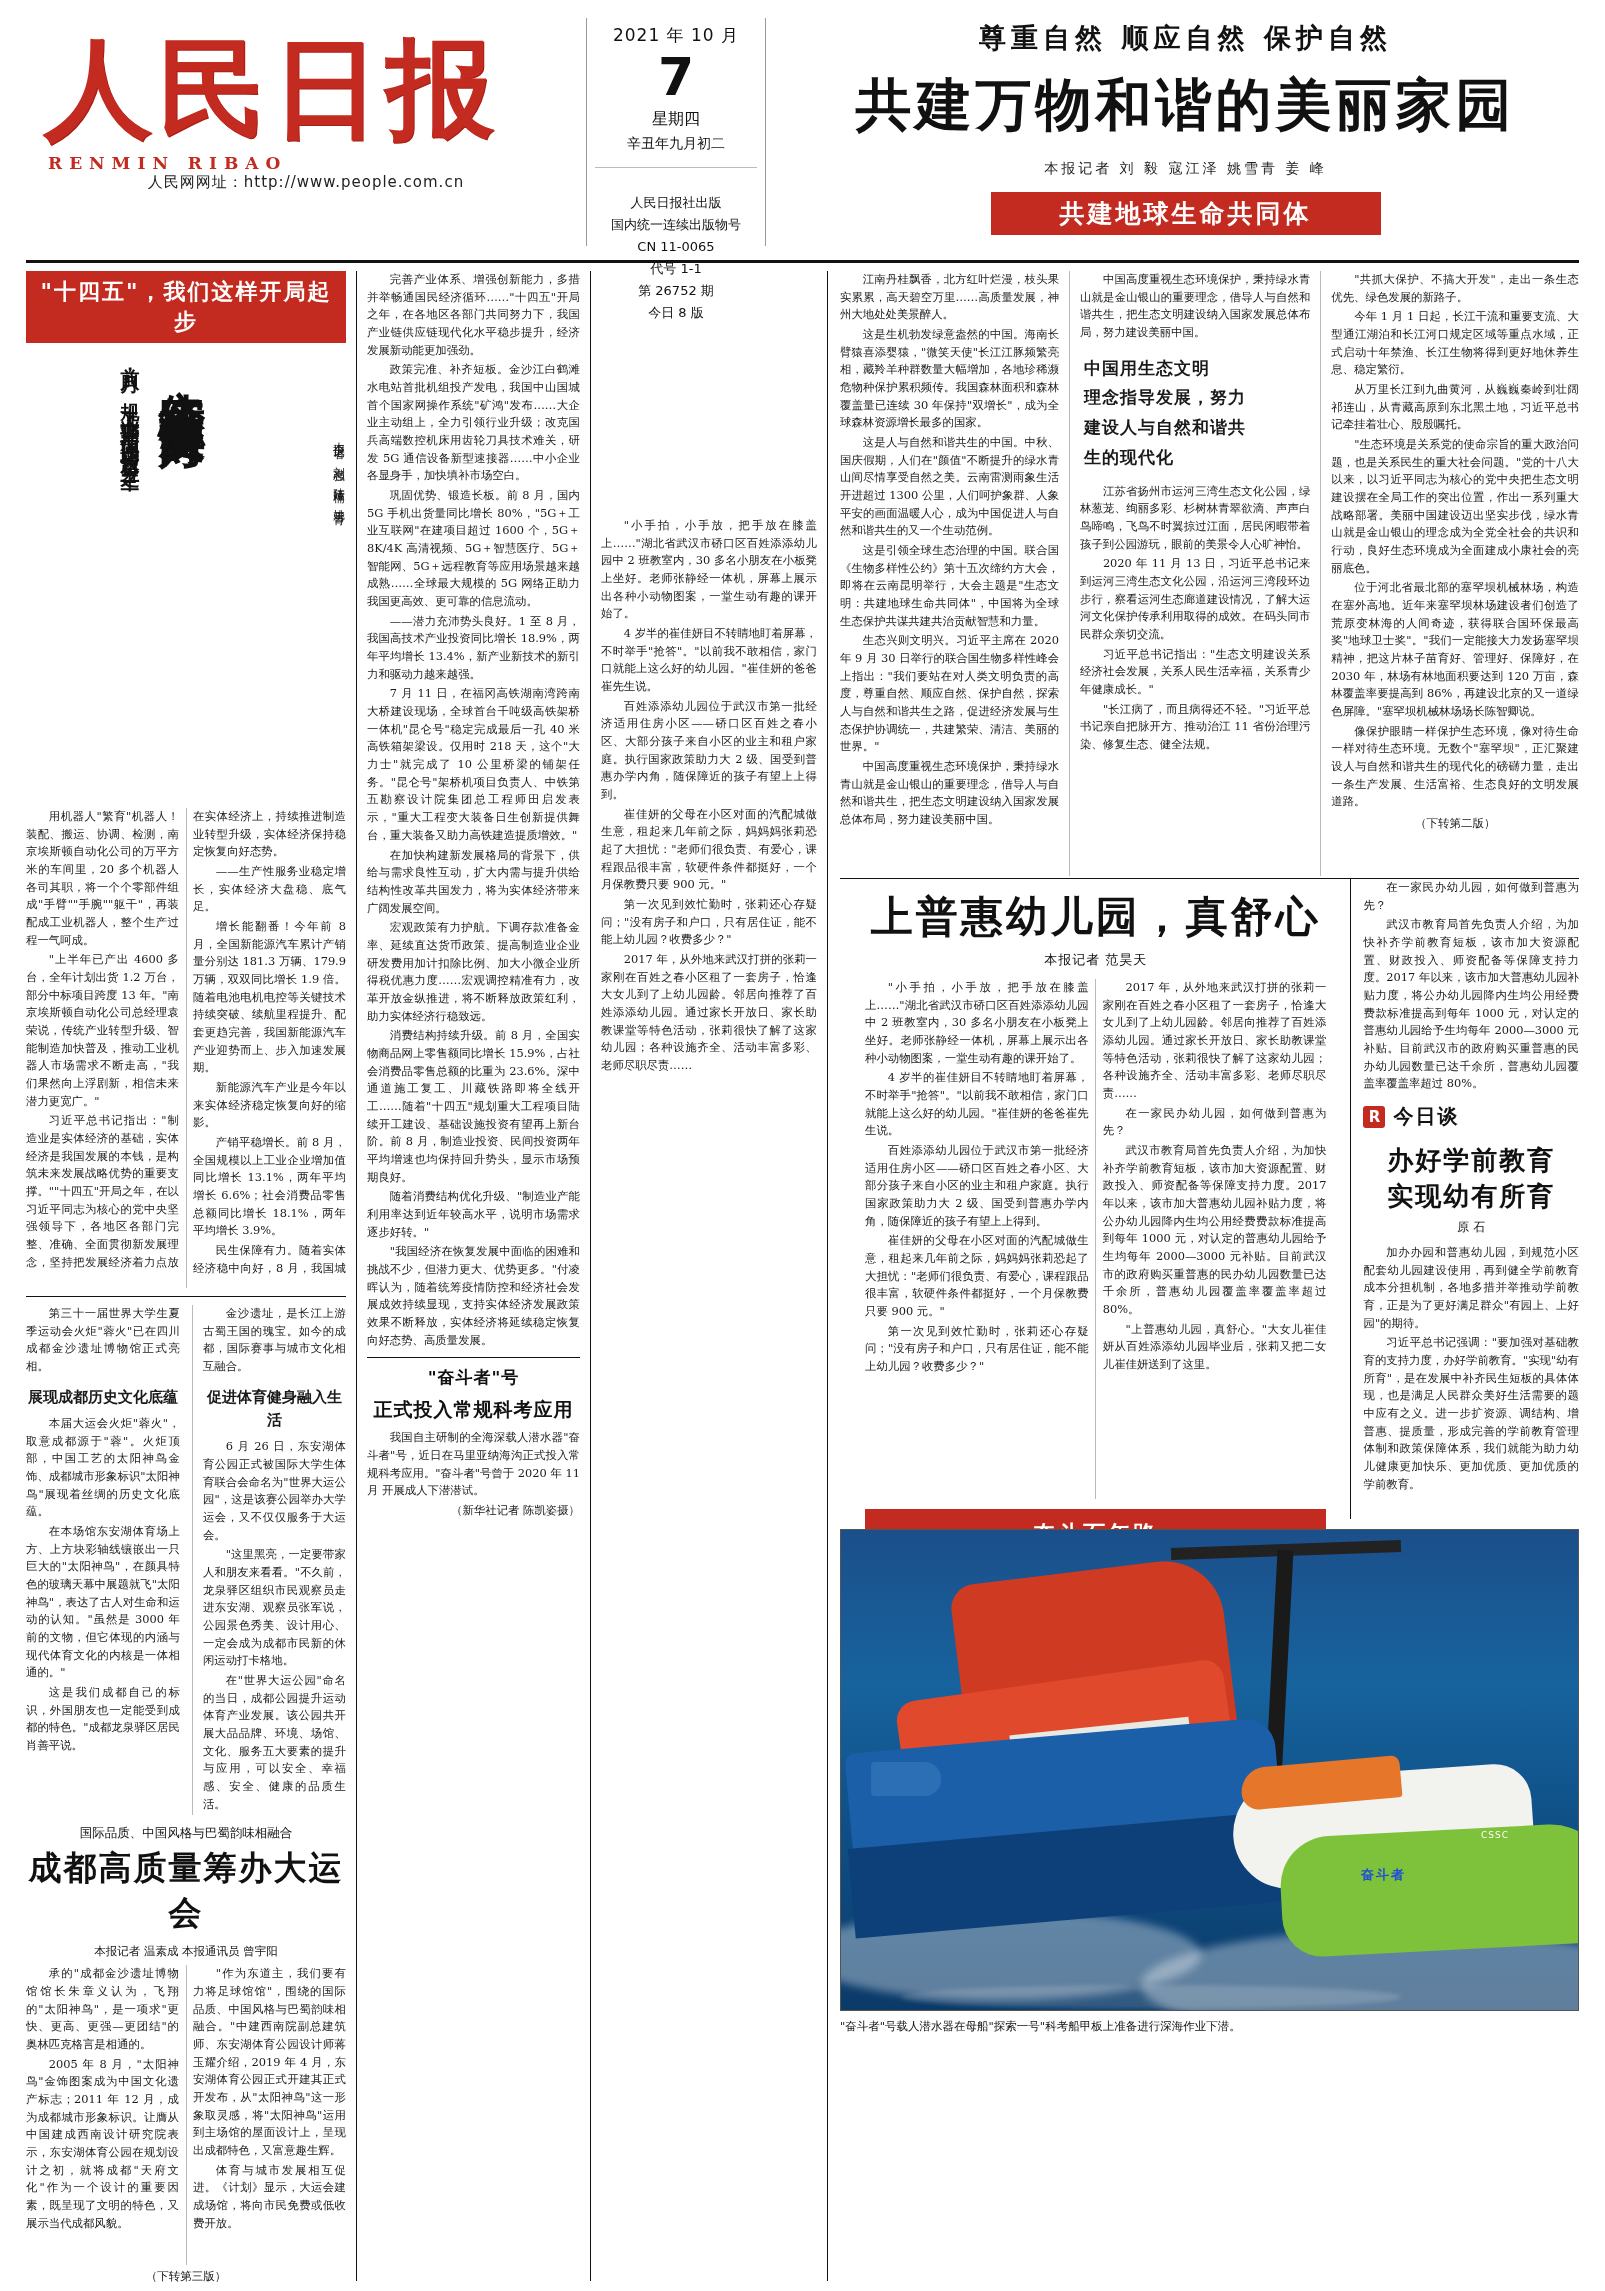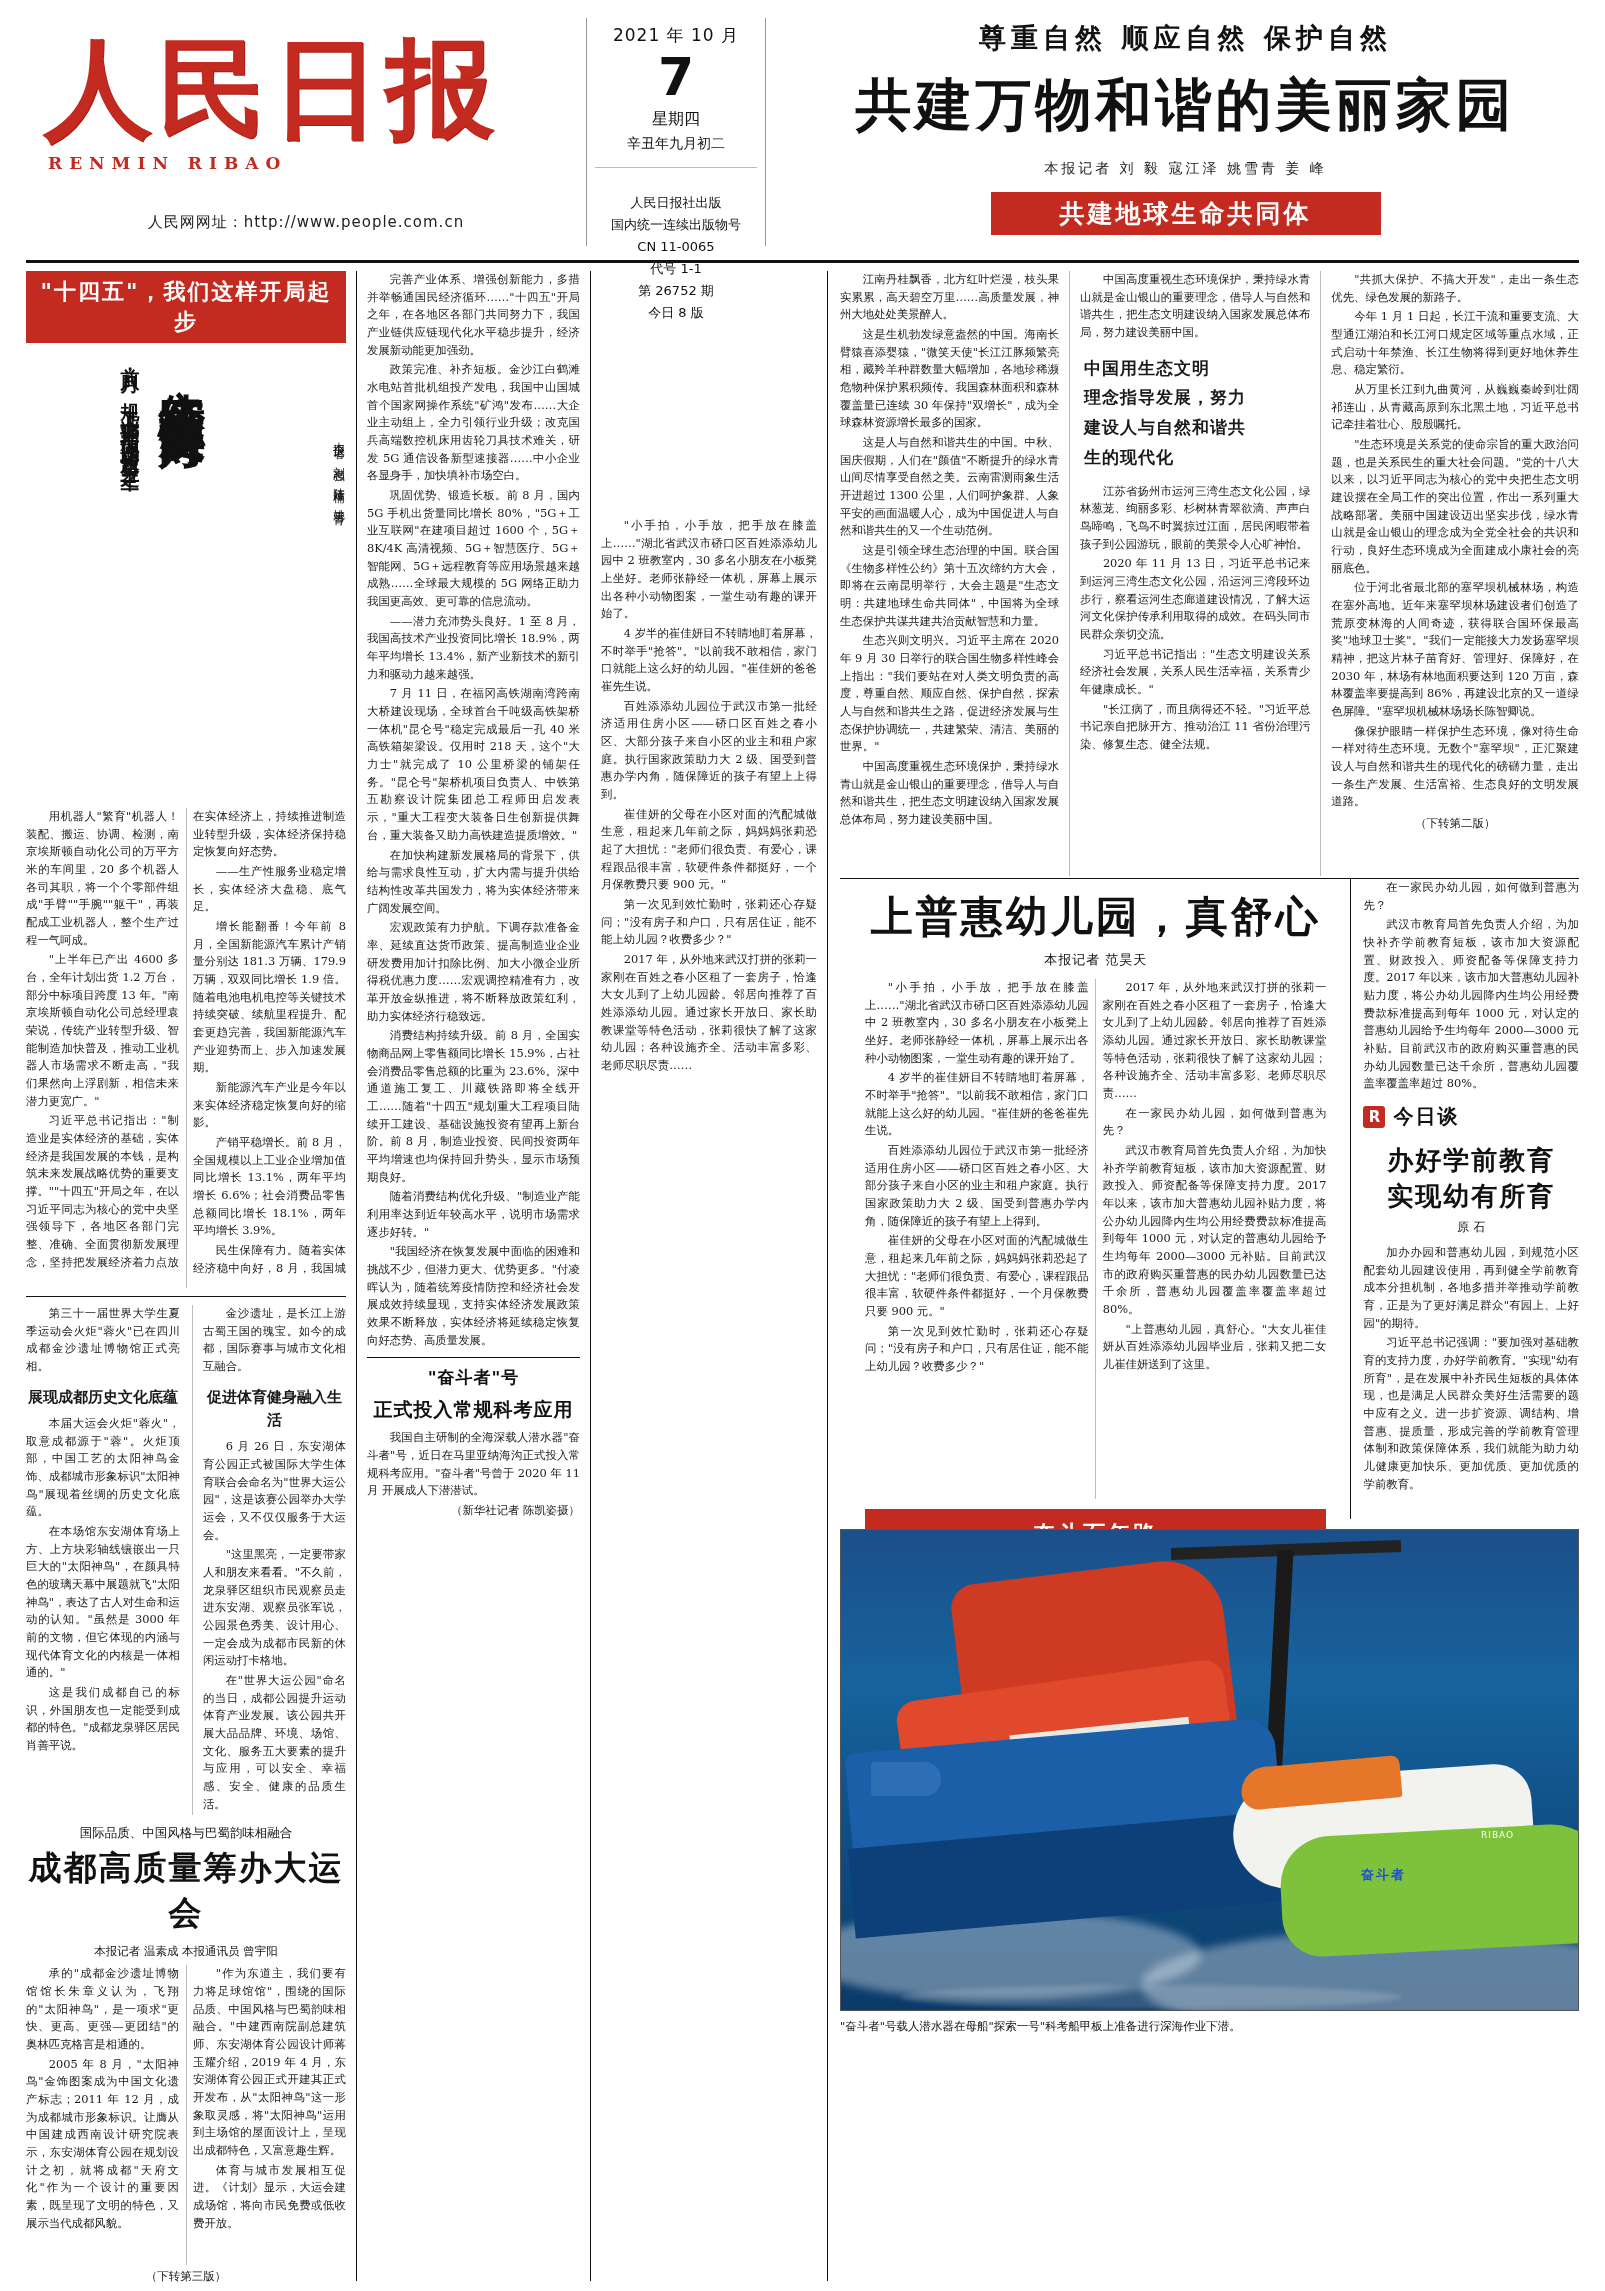--- a/index.html
+++ b/index.html
@@ -26,21 +26,21 @@
     line-height:1.12;
     margin-left:18px;
     text-shadow:1px 1px 0 #a81d14;
   }
   .logo-pinyin {
     margin-left:22px; margin-top:4px;
     font-family:"DejaVu Serif","Liberation Serif",serif;
     letter-spacing:7px; font-size:17px; color:#c42b20; font-weight:bold;
   }
   .logo-url {
-    margin-top:40px; text-align:center; font-size:15px; color:#222; letter-spacing:1px;
+    text-align:center; font-size:15px; color:#222; letter-spacing:1px;
   }
   .date-box {
     width:180px; border-left:1px solid #999; border-right:1px solid #999;
     padding:6px 8px 0; text-align:center; margin-top:4px; height:228px;
   }
   .date-line1 { font-size:17px; letter-spacing:1px; }
   .date-day { font-size:52px; font-weight:bold; line-height:1; margin:4px 0 6px; }
   .date-week { font-size:16px; }
   .date-lunar { font-size:14px; margin-top:5px; }
   .date-pub { font-size:13px; margin-top:14px; border-top:1px solid #bbb; padding-top:24px; line-height:1.7; }
@@ -392,18 +392,18 @@
         <div class="ship-red"></div>
         <div class="ship-red2"></div>
         <div class="deck-white"></div>
         <div class="ship-blue"></div>
         <div class="ship-blue-dk"></div>
         <div class="boat-small"></div>
         <div class="sub-white"></div>
         <div class="sub-orange"></div>
         <div class="sub-green"></div>
         <div class="sub-label">奋斗者</div>
-        <div style="position:absolute; left:640px; top:300px; color:#fff; font-size:9px; letter-spacing:1px;">RIBAO</div>
+        <div style="position:absolute; left:640px; top:300px; color:#fff; font-size:9px; letter-spacing:1px;">CSSC</div>
       </div>
       <div class="photo-caption">"奋斗者"号载人潜水器在母船"探索一号"科考船甲板上准备进行深海作业下潜。</div>
     </div>
   </div>
 </div>
 
 </body></html>

